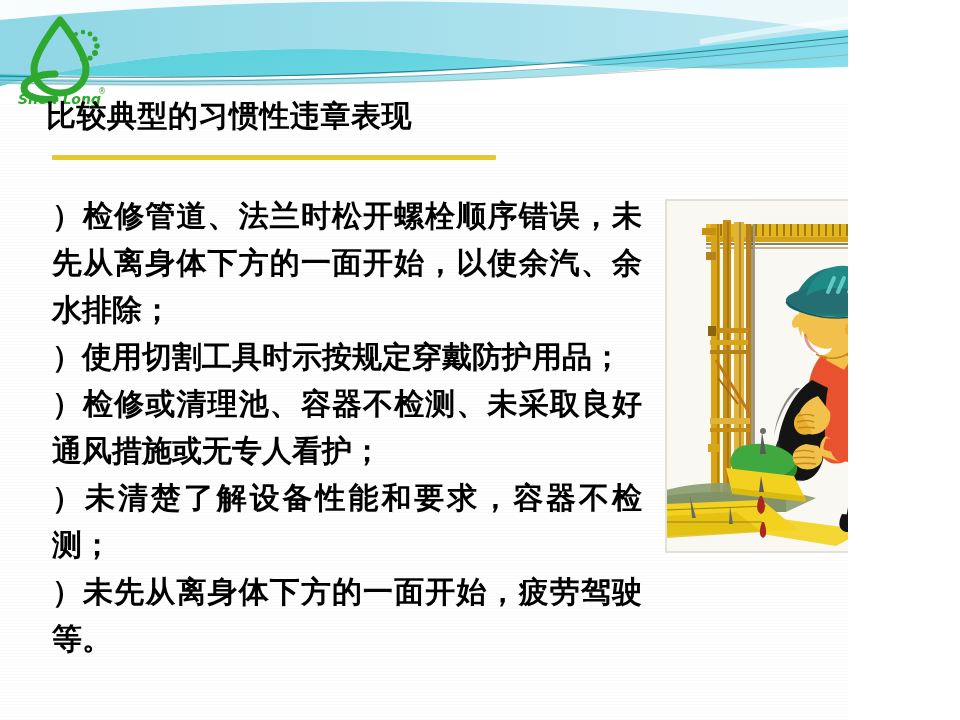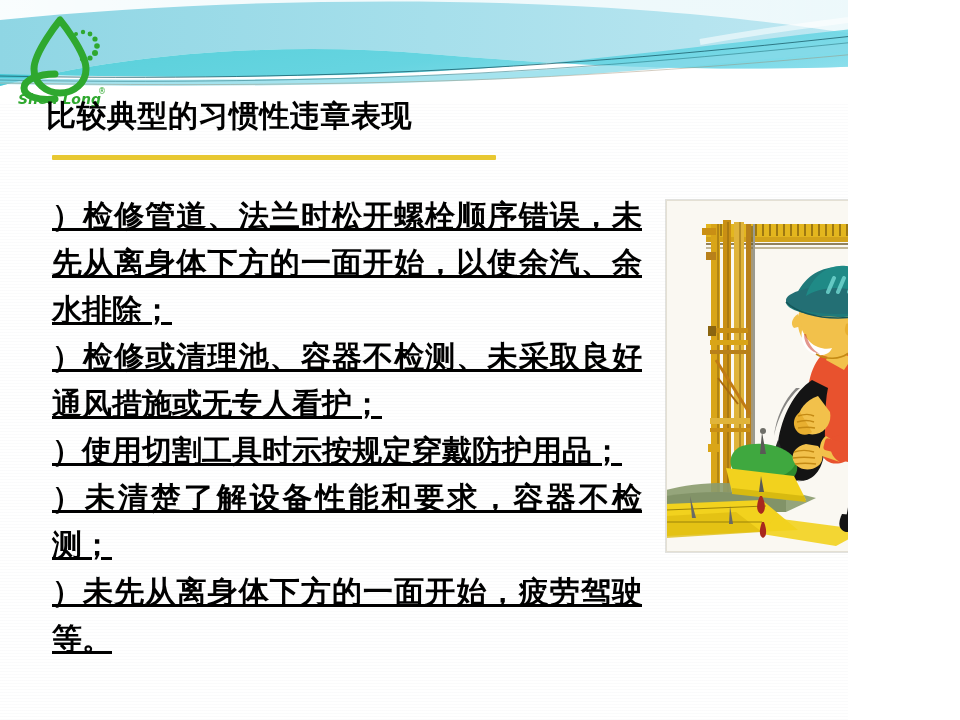--- a/index.html
+++ b/index.html
@@ -98,21 +98,20 @@
     font-family: "Liberation Serif", "DejaVu Serif", serif;
     font-size: 30px;
     font-weight: bold;
     line-height: 47px;
     text-align: justify;
     text-justify: inter-character;
   }
   .body-line {
     display: block;
     white-space: normal;
-    text-decoration: underline;
   }
 
   
   .picture {
     position: absolute;
     left: 666px;
     top: 200px;
     width: 258px;
     height: 352px;
     background: #FAF8F2;
@@ -193,22 +192,22 @@
       <text x="84" y="82" font-family="'DejaVu Sans','Liberation Sans',sans-serif" font-size="8" fill="#2FA82F">®</text>
     </svg>
   </div>
 
   <div class="title">比较典型的习惯性违章表现</div>
 
   <div class="title-rule"></div>
 
   <div class="body-text">
     <span class="body-line">）检修管道、法兰时松开螺栓顺序错误，未先从离身体下方的一面开始，以使余汽、余水排除；</span>
+    <span class="body-line">）使用切割工具时示按规定穿戴防护用品；</span>
     <span class="body-line">）检修或清理池、容器不检测、未采取良好通风措施或无专人看护；</span>
-    <span class="body-line">）使用切割工具时示按规定穿戴防护用品；</span>
     <span class="body-line">）未清楚了解设备性能和要求，容器不检测；</span>
     <span class="body-line">）未先从离身体下方的一面开始，疲劳驾驶等。</span>
   </div>
 
   <div class="picture">
     <svg class="picture-svg" viewBox="0 0 258 352">
       <rect x="0" y="0" width="258" height="352" fill="#FAF8F2"></rect>
 
       <g>
         <rect x="40" y="24" width="218" height="13" fill="#E3B61E"></rect>

